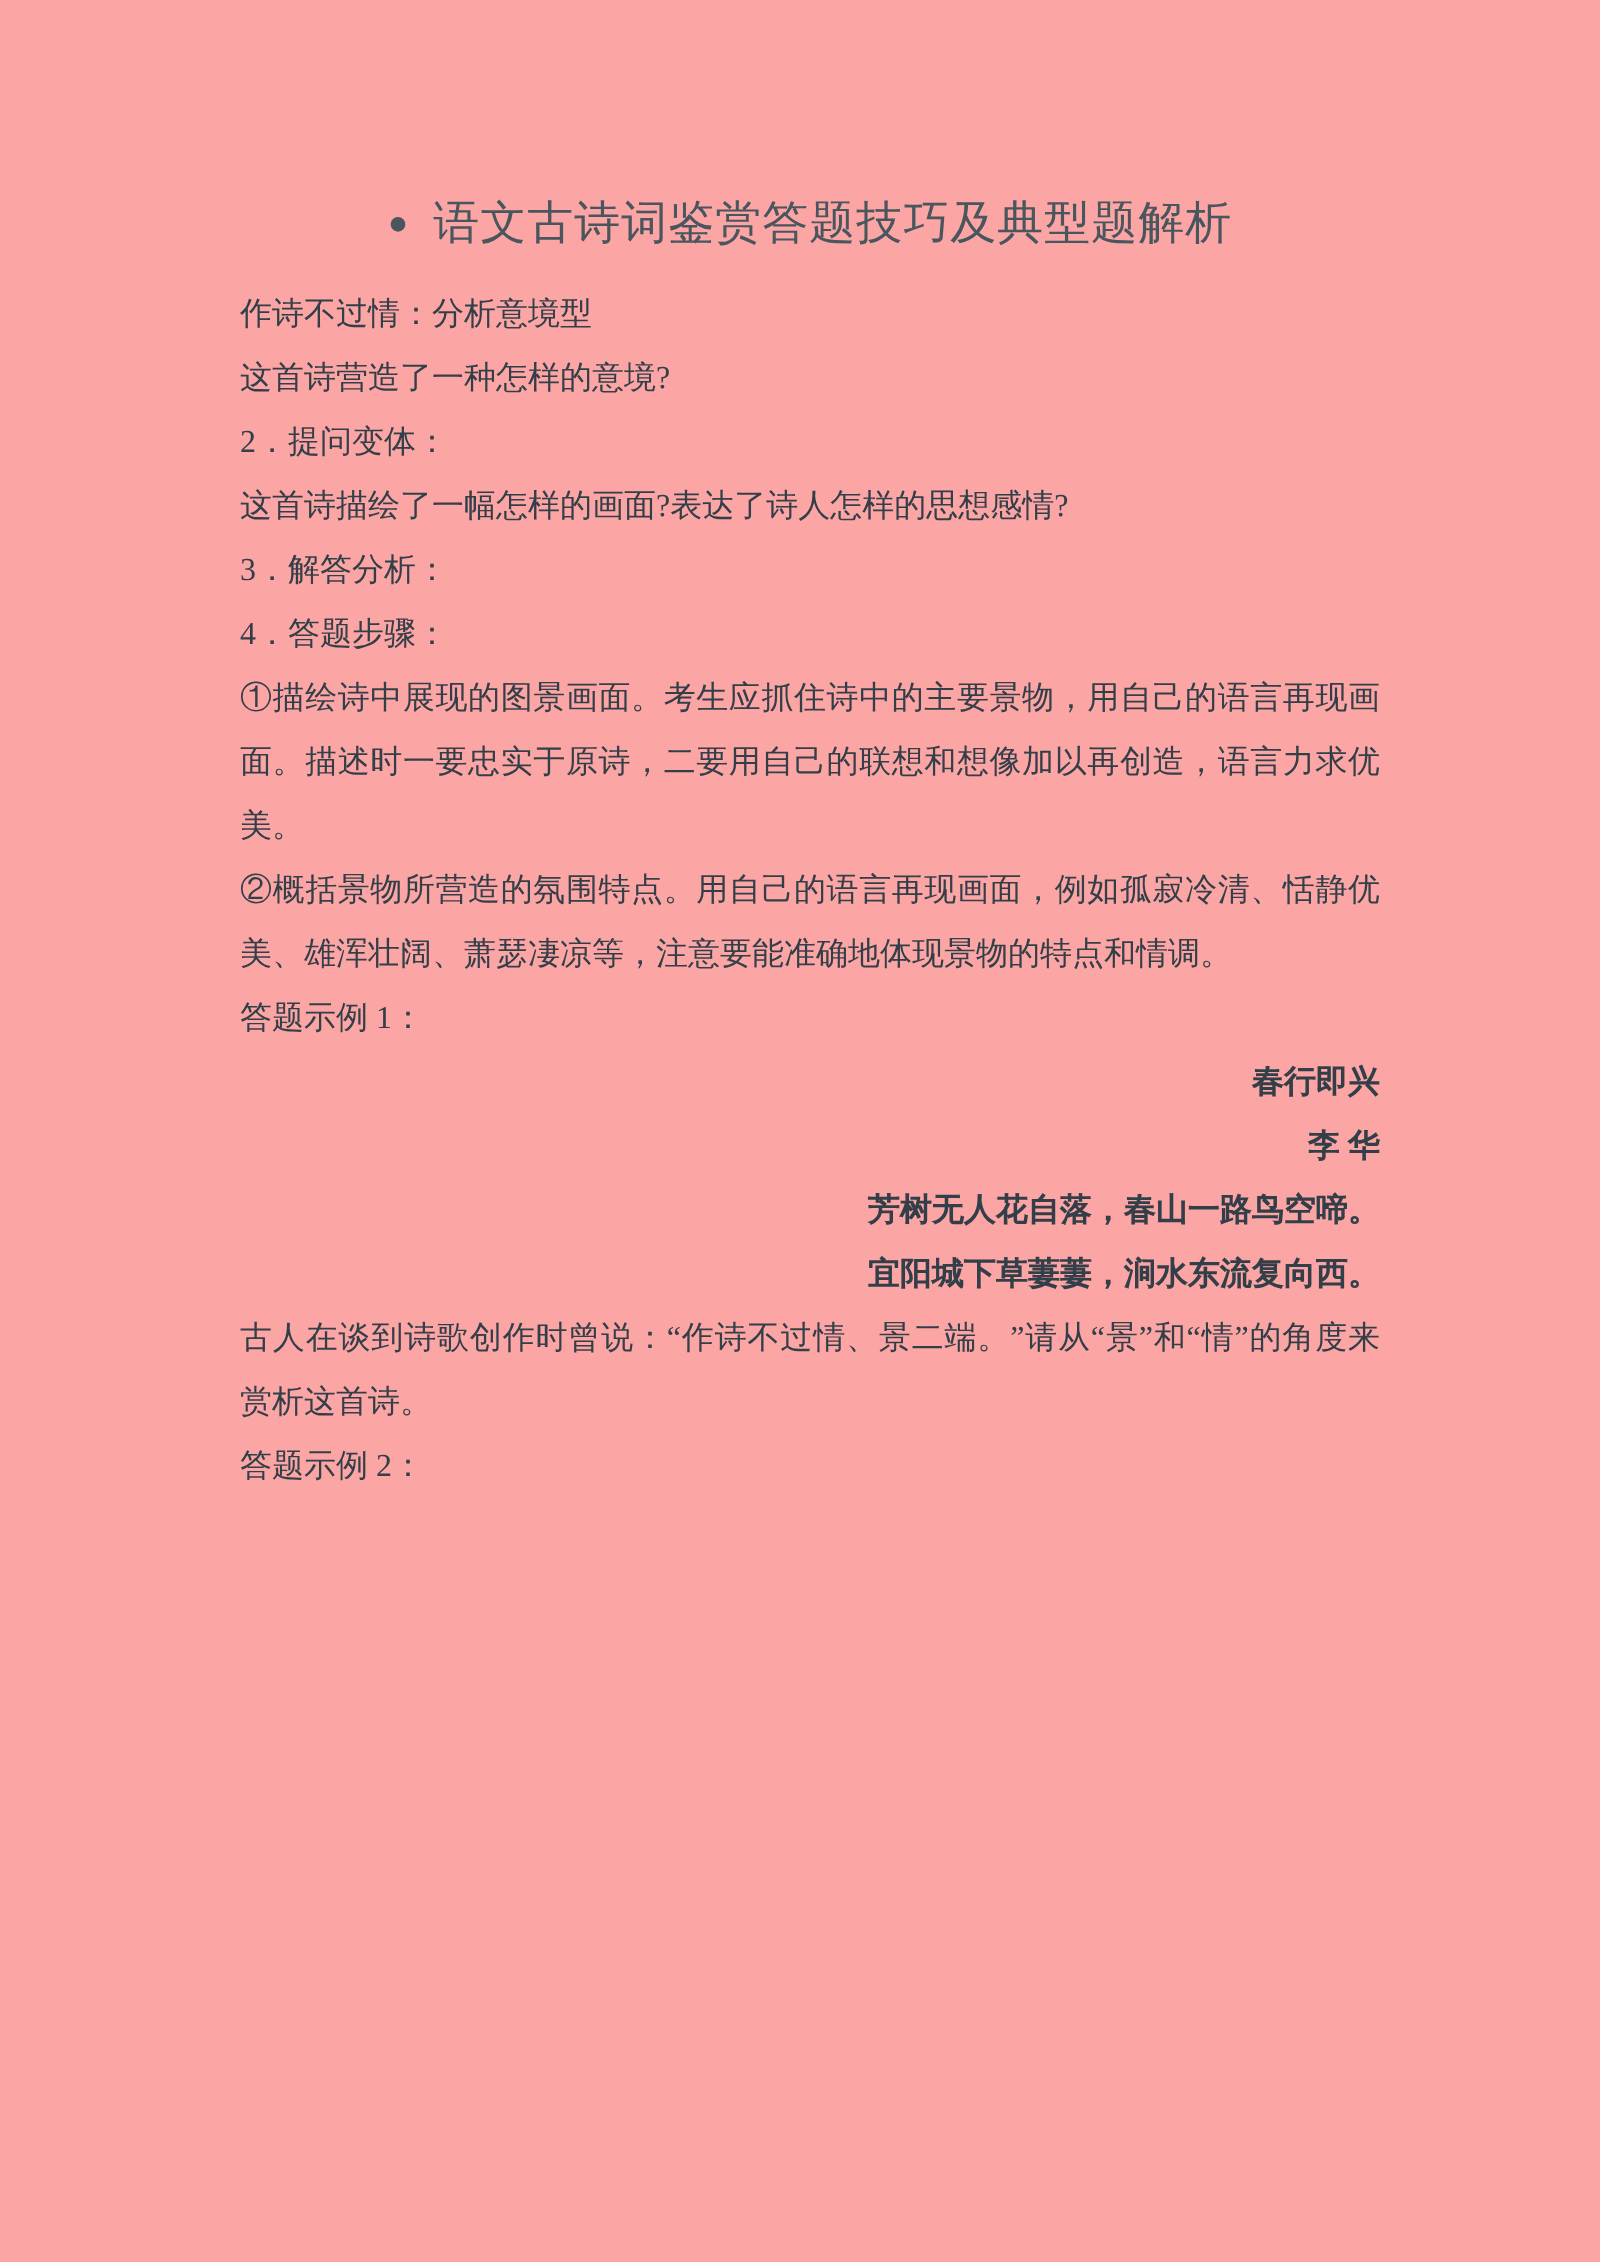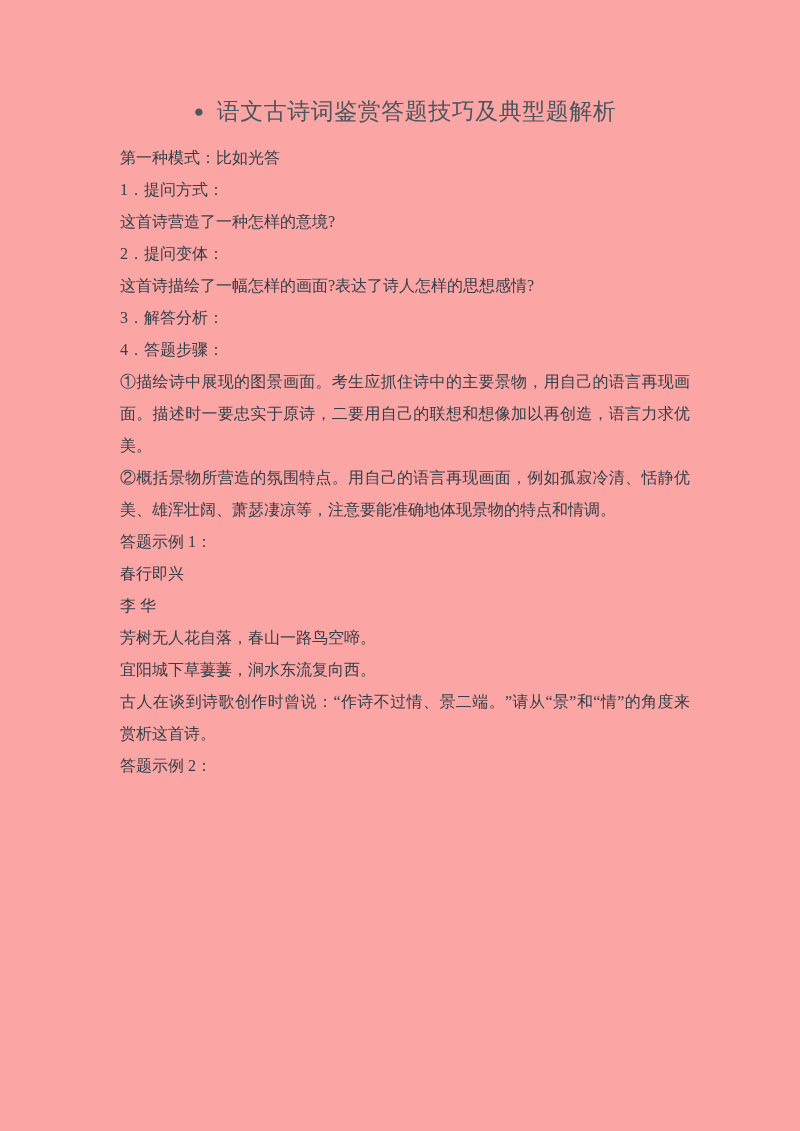--- a/index.html
+++ b/index.html
@@ -42,33 +42,33 @@
   }
   .para {
     margin: 0;
     font-size: 16px;
     line-height: 32px;
     text-align: justify;
     text-justify: inter-ideograph;
     color: var(--text-color, #333f48);
   }
   .para.center {
-    text-align: left;
+    text-align: right;
+    font-weight: bold;
   }
 </style>
 </head>
 <body style="--text-color: #333f48; --title-color: #49565e; background: rgb(255, 255, 255);">
 
 <div class="page">
   <h1 class="doc-title">
     <span class="bullet">●</span><span>语文古诗词鉴赏答题技巧及典型题解析</span>
   </h1>
   <div class="doc-body">
-      <p class="para">第一种模式：比如光答</p>
-      <p class="para">1．提问方式：</p>
+      <p class="para">作诗不过情：分析意境型</p>
       <p class="para">这首诗营造了一种怎样的意境?</p>
       <p class="para">2．提问变体：</p>
       <p class="para">这首诗描绘了一幅怎样的画面?表达了诗人怎样的思想感情?</p>
       <p class="para">3．解答分析：</p>
       <p class="para">4．答题步骤：</p>
       <p class="para">①描绘诗中展现的图景画面。考生应抓住诗中的主要景物，用自己的语言再现画面。描述时一要忠实于原诗，二要用自己的联想和想像加以再创造，语言力求优美。</p>
       <p class="para">②概括景物所营造的氛围特点。用自己的语言再现画面，例如孤寂冷清、恬静优美、雄浑壮阔、萧瑟凄凉等，注意要能准确地体现景物的特点和情调。</p>
       <p class="para">答题示例 1：</p>
       <p class="para center">春行即兴</p>
       <p class="para center">李  华</p>

